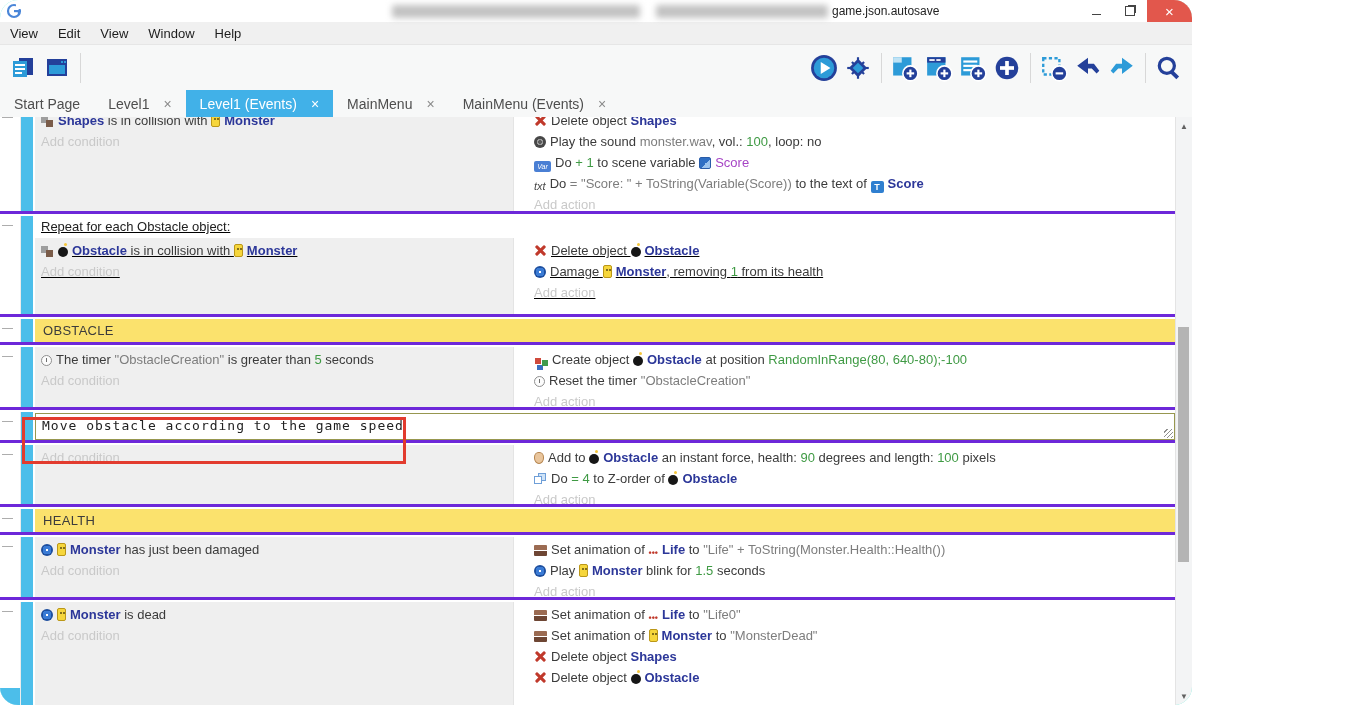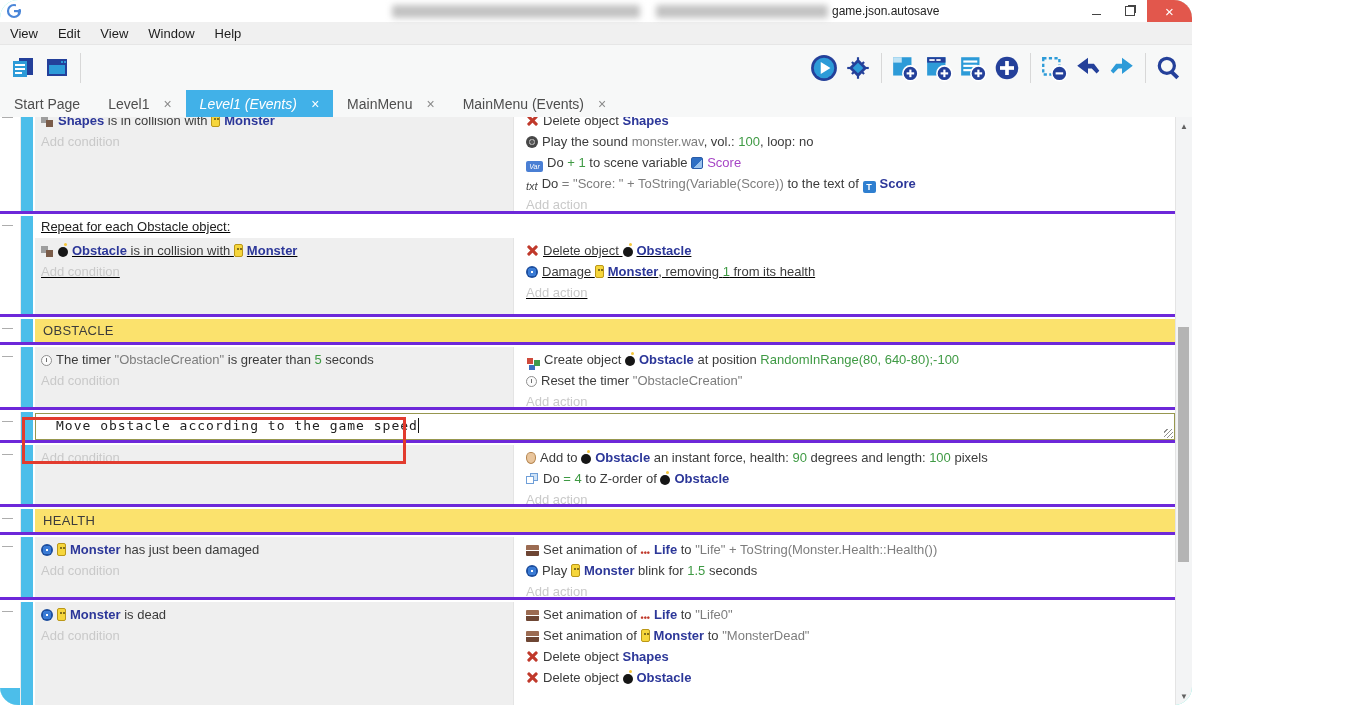--- a/index.html
+++ b/index.html
@@ -28,37 +28,37 @@
   .toolbar{height:45px;background:#f7f8f8;display:flex;align-items:center;padding:0 6px;}
   .tbtn{width:34px;height:36px;border:0;background:transparent;padding:0;display:flex;align-items:center;justify-content:center;}
   .tsep{width:1px;height:30px;background:#d8d8d8;margin:0 6px;}
   .tspacer{flex:1;}
   .f-navy{fill:var(--toolbar_navy);} .f-blue{fill:var(--toolbar_blue);} .f-white{fill:#fff;} .f-lblue{fill:#bfe3f5;}
 
   
   .tabbar{height:27px;background:#f7f8f8;display:flex;align-items:stretch;font-size:14px;color:#4e4e4e;}
   .tab{display:flex;align-items:center;padding:0 14px;cursor:default;}
   .tab .tclose{margin-left:14px;color:#8a8a8a;font-size:14px;}
-  .tab.active{background:var(--accent_blue);color:#fff;font-style:italic;}
+  .tab.active{background:var(--accent_blue);color:#fff;}
   .tab.active .tclose{color:#fff;}
 
   
   #events{position:absolute;top:117px;left:0;right:16px;bottom:0;overflow:hidden;background:#fff;font-size:13px;}
   .erow{display:flex;border-bottom:3px solid #6d28d9;margin-bottom:2px;box-sizing:border-box;overflow:hidden;}
   .erow.clip{margin-top:-9px;}
   .gutter{width:20px;position:relative;border-right:1px solid #ececec;flex:none;}
   .gutter::before{content:"";position:absolute;top:9px;left:2px;width:11px;height:1px;background:#adadad;}
   .bluebar{width:12px;background:var(--selection_bar);flex:none;margin-right:2px;}
   .body{flex:1;display:flex;flex-direction:column;min-width:0;}
   .body.group{background:var(--group_yellow);justify-content:center;}
   .grouplabel{padding-left:8px;color:#3c3c3c;letter-spacing:.3px;}
   .rheader{height:22px;line-height:22px;padding-left:6px;color:#212121;background:#fff;}
   .split{display:flex;flex:1;min-height:0;}
   .conds{width:479px;box-sizing:border-box;background:#efefef;padding:2px 6px;border-right:1px solid #e4e4e4;flex:none;}
-  .acts{flex:1;background:#fff;padding:2px 12px;min-width:0;}
+  .acts{flex:1;background:#fff;padding:2px 20px;min-width:0;}
   .line{height:21px;line-height:21px;white-space:pre;overflow:hidden;}
   .line.ph{color:var(--placeholder_gray);}
   .c-p{color:#3b3b3b;} .c-obj{color:var(--object_link);font-weight:700;}
   .c-g{color:var(--value_green);} .c-gray{color:var(--string_gray);} .c-purple{color:var(--variable_purple);}
 
   
   .ic{display:inline-block;position:relative;width:13px;height:13px;margin-right:4px;vertical-align:-2px;}
   .ic-delete-icon::before,.ic-delete-icon::after{content:"";position:absolute;left:5px;top:0;width:3px;height:13px;background:#c0392b;border-radius:1px;}
   .ic-delete-icon::before{transform:rotate(45deg);} .ic-delete-icon::after{transform:rotate(-45deg);}
   .ic-sound-icon{width:12px;height:12px;border-radius:50%;background:radial-gradient(circle,#5a5a5a 0 2px,#9a9a9a 2px 3.5px,#474747 3.5px 6px);}
@@ -79,21 +79,21 @@
   .ic-create-icon{width:6px;height:6px;margin:2px 11px 2px 1px;background:#cf4a3c;box-shadow:7px 2px 0 #3f9a4b,2px 7px 0 #3a6fc0;}
   .ic-force-icon{width:10px;height:12px;background:#e9c59c;border:1px solid #b5854f;border-radius:45% 45% 50% 50%;box-sizing:border-box;}
   .ic-zorder-icon{width:13px;height:12px;}
   .ic-zorder-icon::before{content:"";position:absolute;left:4px;top:0;width:8px;height:8px;background:#cfe3f7;border:1px solid #6f9fd8;box-sizing:border-box;}
   .ic-zorder-icon::after{content:"";position:absolute;left:0;top:3px;width:8px;height:8px;background:#fff;border:1px solid #6f9fd8;box-sizing:border-box;}
   .ic-animation-icon{width:13px;height:11px;border-radius:1px;margin-top:1px;background:linear-gradient(180deg,#9b6b52 0 45%,#fff 45% 55%,#6e4634 55% 100%);}
   .ic-life-icon{width:auto;color:#c0392b;font-size:9px;font-weight:700;letter-spacing:0;}
 
   
   .commentbox{position:relative;margin:1px 1px 0 0;height:28px;background:#fff;border:1px solid var(--comment_border);
-              font-family:"DejaVu Sans Mono",monospace;font-size:13px;color:#222;padding:4px 20px;box-sizing:content-box;}
+              font-family:"DejaVu Sans Mono",monospace;font-size:13px;color:#222;padding:4px 6px;box-sizing:content-box;}
   .ctext{letter-spacing:1px;}
   .caret{display:inline-block;width:1px;height:15px;background:#111;vertical-align:-3px;}
   .resize{position:absolute;right:1px;bottom:1px;width:9px;height:9px;
           background:repeating-linear-gradient(135deg,transparent 0 2px,#8f8f8f 2px 3px);}
 
   
   .red-annotation{position:absolute;left:22px;top:417px;width:378px;height:41px;border:3px solid var(--annotation_red);z-index:6;pointer-events:none;}
   .bl-block{position:absolute;left:0;bottom:0;width:20px;height:17px;background:var(--selection_bar);z-index:3;}
 
   

